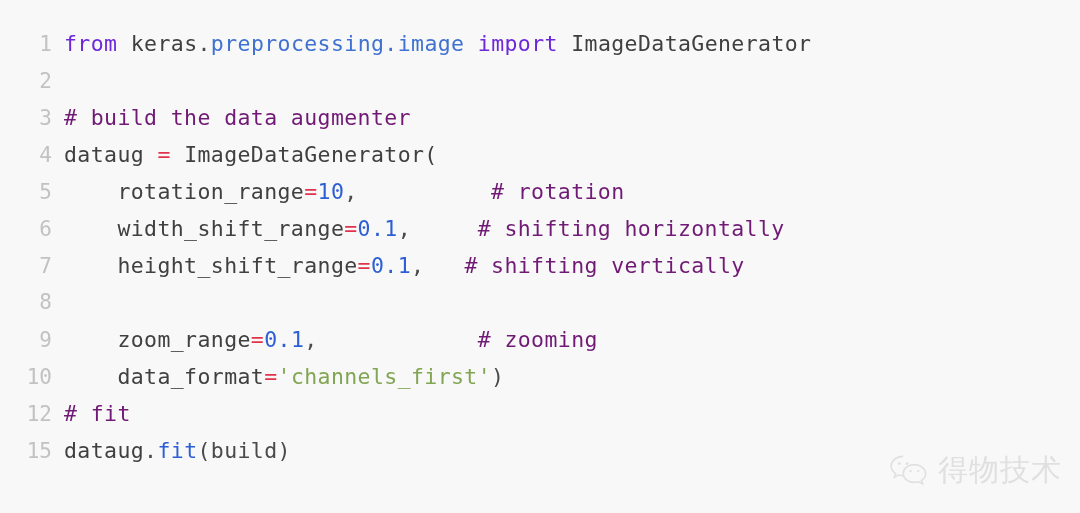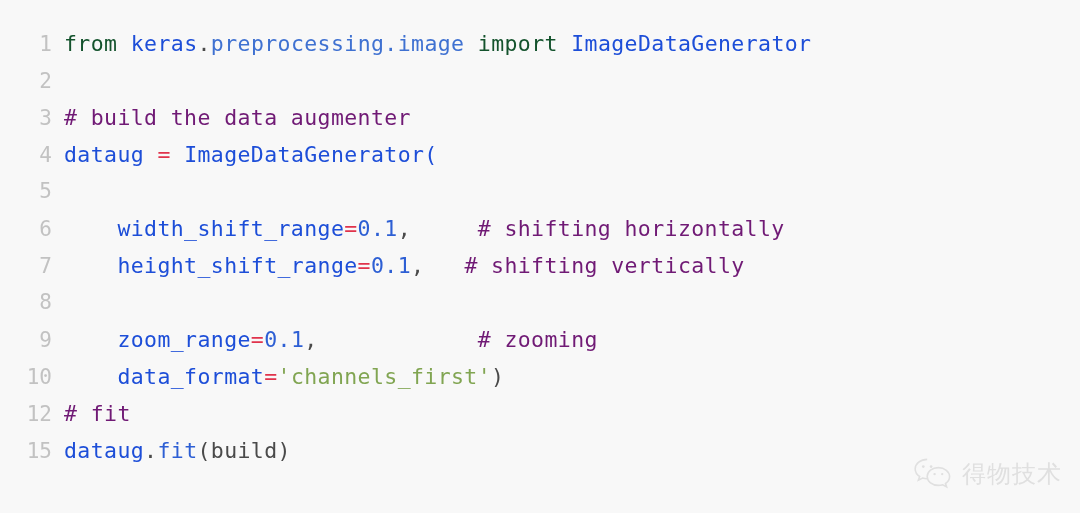--- a/index.html
+++ b/index.html
@@ -49,22 +49,22 @@
     flex: 0 0 auto;
     padding-left: 12px;
     font-size: 21.5px;
     color: #4a4a4a;
     font-family: "DejaVu Sans Mono", "Liberation Mono", monospace;
     letter-spacing: 0.4px;
     white-space: pre;
   }
 
   
-  .tok-kw       { color: #14532d; }
-  .tok-name     { color: #1d4ed8; }
+  .tok-kw       { color: #6d28d9; }
+  .tok-name     { color: #404040; }
   .tok-module   { color: #3f71d1; }
   .tok-op       { color: #e0334b; }
   .tok-num      { color: #2d5fd4; }
   .tok-str      { color: #81a552; }
   .tok-fn       { color: #2d5fd4; }
   .tok-comment  { color: #701a75; }
   .tok-punct    { color: #4a4a4a; }
 
   
   #watermark {
@@ -78,35 +78,35 @@
     pointer-events: none;
   }
   #watermark .wm-logo {
     width: 40px;
     height: 34px;
     position: relative;
     flex: 0 0 auto;
   }
   #watermark .wm-text {
     font-family: "DejaVu Sans", "Liberation Sans", sans-serif;
-    font-size: 24px;
+    font-size: 30px;
     color: #dedede;
     letter-spacing: 1px;
     white-space: nowrap;
   }
 </style>
 </head>
 <body>
 
 <div id="code-block">
     <div class="code-line"><span class="gutter">1</span><span class="code-text"><span class="tok-kw">from</span><span class="tok-punct"> </span><span class="tok-name">keras</span><span class="tok-punct">.</span><span class="tok-module">preprocessing</span><span class="tok-module">.</span><span class="tok-module">image</span><span class="tok-punct"> </span><span class="tok-kw">import</span><span class="tok-punct"> </span><span class="tok-name">ImageDataGenerator</span></span></div>
     <div class="code-line"><span class="gutter">2</span><span class="code-text">&nbsp;</span></div>
     <div class="code-line"><span class="gutter">3</span><span class="code-text"><span class="tok-comment"># build the data augmenter</span></span></div>
     <div class="code-line"><span class="gutter">4</span><span class="code-text"><span class="tok-name">dataug </span><span class="tok-op">=</span><span class="tok-name"> ImageDataGenerator(</span></span></div>
-    <div class="code-line"><span class="gutter">5</span></div>
+    <div class="code-line"><span class="gutter">5</span><span class="code-text"><span class="tok-name">    rotation_range</span><span class="tok-op">=</span><span class="tok-num">10</span><span class="tok-punct">,          </span><span class="tok-comment"># rotation</span></span></div>
     <div class="code-line"><span class="gutter">6</span><span class="code-text"><span class="tok-name">    width_shift_range</span><span class="tok-op">=</span><span class="tok-num">0.1</span><span class="tok-punct">,     </span><span class="tok-comment"># shifting horizontally</span></span></div>
     <div class="code-line"><span class="gutter">7</span><span class="code-text"><span class="tok-name">    height_shift_range</span><span class="tok-op">=</span><span class="tok-num">0.1</span><span class="tok-punct">,   </span><span class="tok-comment"># shifting vertically</span></span></div>
     <div class="code-line"><span class="gutter">8</span></div>
     <div class="code-line"><span class="gutter">9</span><span class="code-text"><span class="tok-name">    zoom_range</span><span class="tok-op">=</span><span class="tok-num">0.1</span><span class="tok-punct">,            </span><span class="tok-comment"># zooming</span></span></div>
     <div class="code-line"><span class="gutter">10</span><span class="code-text"><span class="tok-name">    data_format</span><span class="tok-op">=</span><span class="tok-str">'channels_first'</span><span class="tok-punct">)</span></span></div>
     <div class="code-line"><span class="gutter">12</span><span class="code-text"><span class="tok-comment"># fit</span></span></div>
     <div class="code-line"><span class="gutter">15</span><span class="code-text"><span class="tok-name">dataug</span><span class="tok-punct">.</span><span class="tok-fn">fit</span><span class="tok-punct">(build)</span></span></div>
   </div>
 
 <div id="watermark">

